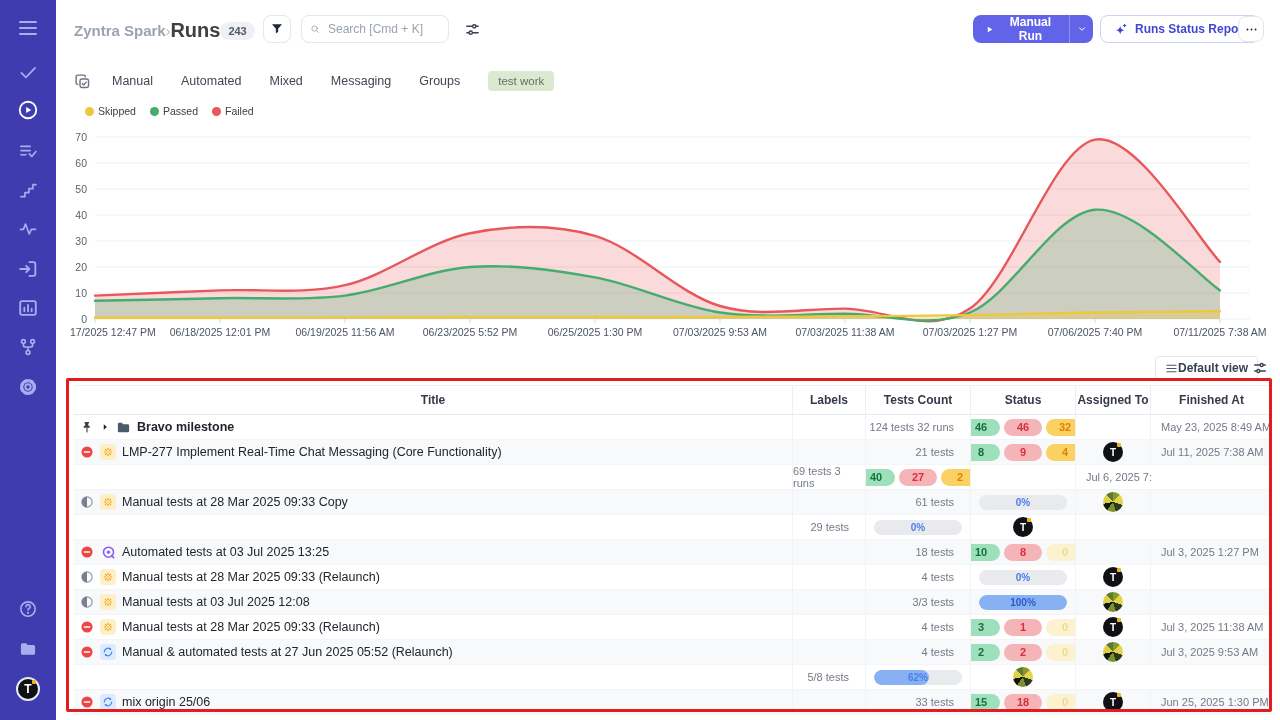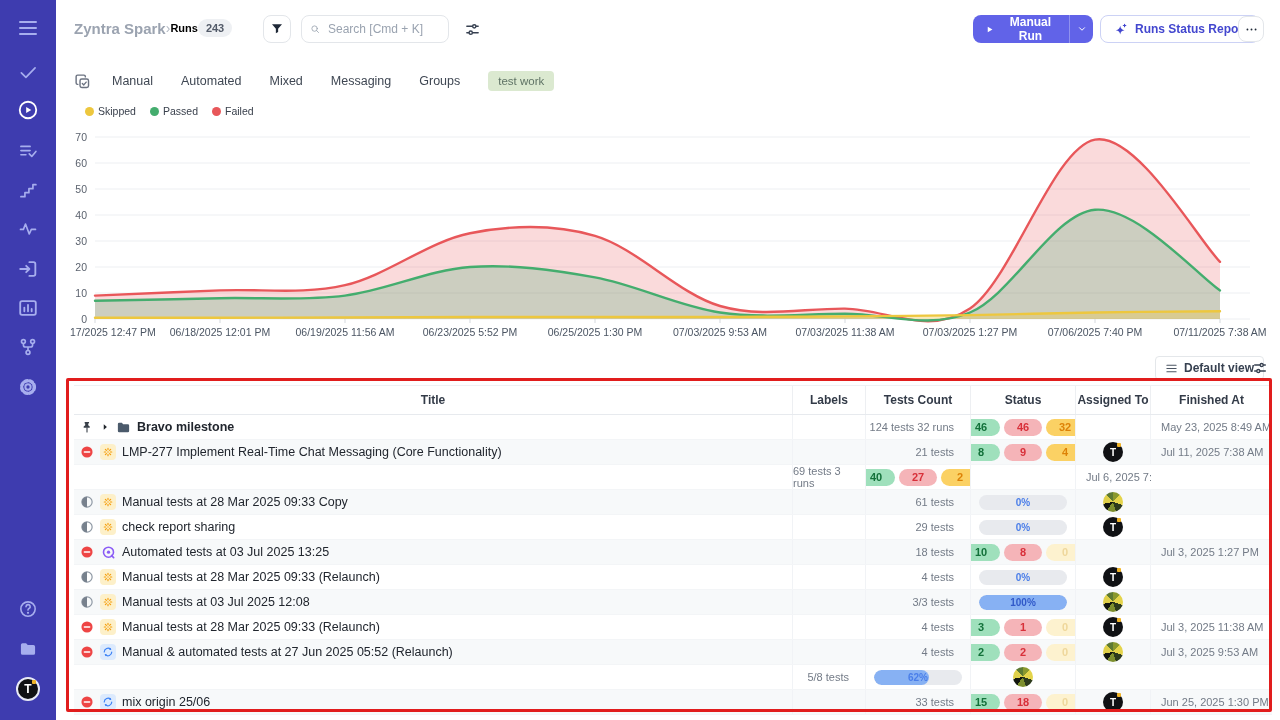--- a/index.html
+++ b/index.html
@@ -14,21 +14,21 @@
   .avatar-t{background:#101114;color:#fff;border-radius:50%;display:flex;align-items:center;justify-content:center;
     font-weight:700;position:relative;}
   .avatar-t::after{content:"";position:absolute;top:1px;right:2px;width:4px;height:4px;background:#f0b429;border-radius:1px;}
   .sidebar .avatar-t{width:24px;height:24px;font-size:12px;border:2px solid #e8eaf6;box-sizing:border-box;}
 
   
   .topbar{position:absolute;left:56px;top:0;right:0;height:58px;background:#fff;}
   .crumbs{position:absolute;left:18px;top:19px;display:flex;align-items:center;}
   .crumb-project{font-size:15px;font-weight:700;color:#9ba3b0;cursor:pointer;}
   .crumb-sep{color:#b4bac4;font-size:14px;}
-  .crumb-page{font-size:11px;font-weight:700;color:#000000;}
+  .crumb-page{font-size:20px;font-weight:700;color:#404040;}
   .count-badge{background:#eef0f3;color:#525a68;font-size:11px;font-weight:700;border-radius:10px;padding:3px 8px;}
   .icon-btn{position:absolute;width:28px;height:28px;border:1px solid #e3e6ea;border-radius:8px;background:#fff;
     display:flex;align-items:center;justify-content:center;cursor:pointer;padding:0;}
   .icn{display:inline-flex;}
   .icn svg{width:100%;height:100%;display:block;}
   .search-box{position:absolute;left:245px;top:15px;width:148px;height:28px;border:1px solid #e3e6ea;border-radius:8px;
     background:#fff;display:flex;align-items:center;padding:0 8px;gap:6px;box-sizing:border-box;}
   .search-box input{border:none;outline:none;width:110px;font-size:12px;color:#374151;font-family:inherit;background:transparent;}
   .search-box input::placeholder{color:#9aa3b0;}
   .plain-icon{position:absolute;color:#374151;cursor:pointer;}
@@ -47,21 +47,21 @@
 
   
   .legend{position:absolute;left:85px;top:105px;display:flex;align-items:center;gap:14px;}
   .legend-item{display:flex;align-items:center;gap:4px;font-size:10.5px;color:#3a414d;cursor:pointer;}
   .legend-dot{width:9px;height:9px;border-radius:50%;}
   .chart-wrap{position:absolute;left:60px;top:128px;width:1216px;height:215px;}
   .chart-wrap svg{display:block;font-family:"Liberation Sans",sans-serif;}
 
   
   .view-btn{position:absolute;top:356px;left:1155px;height:24px;border:1px solid #e4e7ea;border-radius:4px;background:#fff;
-    display:flex;align-items:center;gap:6px;padding:0 9px;font-size:12px;font-weight:600;color:#374151;cursor:pointer;box-sizing:border-box;}
+    display:flex;align-items:center;gap:0;padding:0 9px;font-size:12px;font-weight:600;color:#374151;cursor:pointer;box-sizing:border-box;}
   .view-sliders{position:absolute;top:360px;left:1252px;width:16px;height:16px;color:#374151;cursor:pointer;}
 
   
   .table{position:absolute;left:74px;top:385px;width:1198px;}
   .thead,.trow{display:grid;grid-template-columns:719px 73px 105px 105px 75px 121px;align-items:center;}
   .thead{height:28px;border-top:1px solid #eef0f3;border-bottom:1px solid #e7eaee;background:#fff;}
   .thead .th{font-size:12px;font-weight:700;color:#333b48;text-align:center;height:100%;display:flex;align-items:center;
     justify-content:center;border-right:1px solid #edeff2;box-sizing:border-box;}
   .thead .th:last-child{border-right:none;}
   .trow{height:24px;border-bottom:1px solid #f3f5f7;cursor:pointer;}
@@ -452,37 +452,20 @@
             <div class="fill" style="width:0%"></div>
             <span class="ptext">0%</span>
           </div>
         </div>
         <div class="cell c-assigned">
           <span class="avatar-pattern"></span>
         </div>
         <div class="cell c-finished"></div>
       </div>
       <div class="trow">
-        <div class="cell c-title">
-          <span class="state-icon icn">
-            <svg viewBox="0 0 24 24" fill="none" stroke="currentColor" stroke-width="2" stroke-linecap="round" stroke-linejoin="round">
-              <circle cx="12" cy="12" r="8.8" stroke="#8d97a3" stroke-width="2"></circle>
-              <path d="M12 3.2a8.8 8.8 0 0 0 0 17.6z" fill="#77818d" stroke="none"></path>
-            </svg>
-          </span>
-          <span class="type-wrap type-manual">
-            <span class="icn" style="width:12px;height:12px;">
-              <svg viewBox="0 0 24 24" fill="none" stroke="currentColor" stroke-width="2" stroke-linecap="round" stroke-linejoin="round">
-                <path d="M12 4.5v3M12 16.5v3M4.5 12h3M16.5 12h3M6.7 6.7l2.1 2.1M15.2 15.2l2.1 2.1M17.3 6.7l-2.1 2.1M8.8 15.2l-2.1 2.1" stroke-width="2.3"></path>
-                <circle cx="12" cy="12" r="1.4" fill="currentColor" stroke="none"></circle>
-              </svg>
-            </span>
-          </span>
-          <span class="title-text">check report sharing</span>
-        </div>
         <div class="cell c-labels"></div>
         <div class="cell c-tests">29 tests</div>
         <div class="cell c-status">
           <div class="progress">
             <div class="fill" style="width:0%"></div>
             <span class="ptext">0%</span>
           </div>
         </div>
         <div class="cell c-assigned">
           <span class="avatar-t row-avatar-t">T</span>

